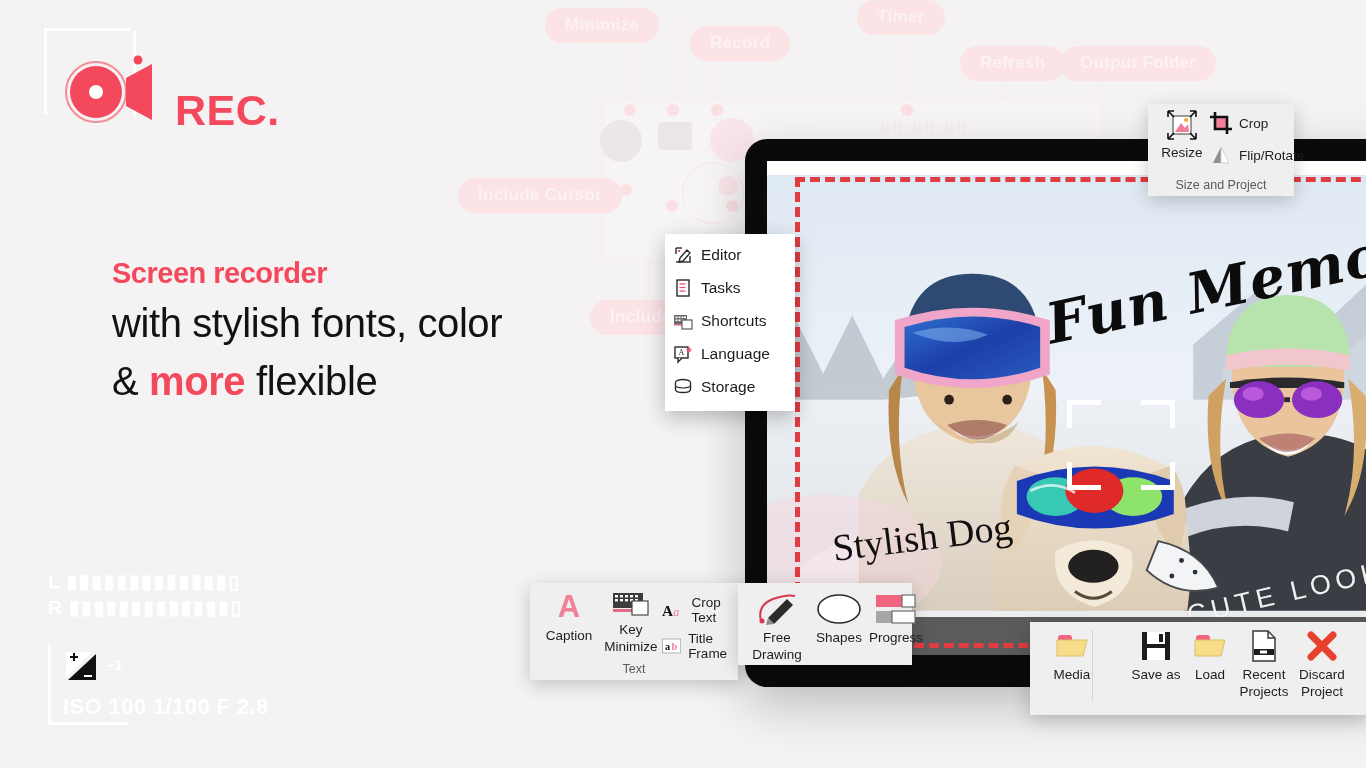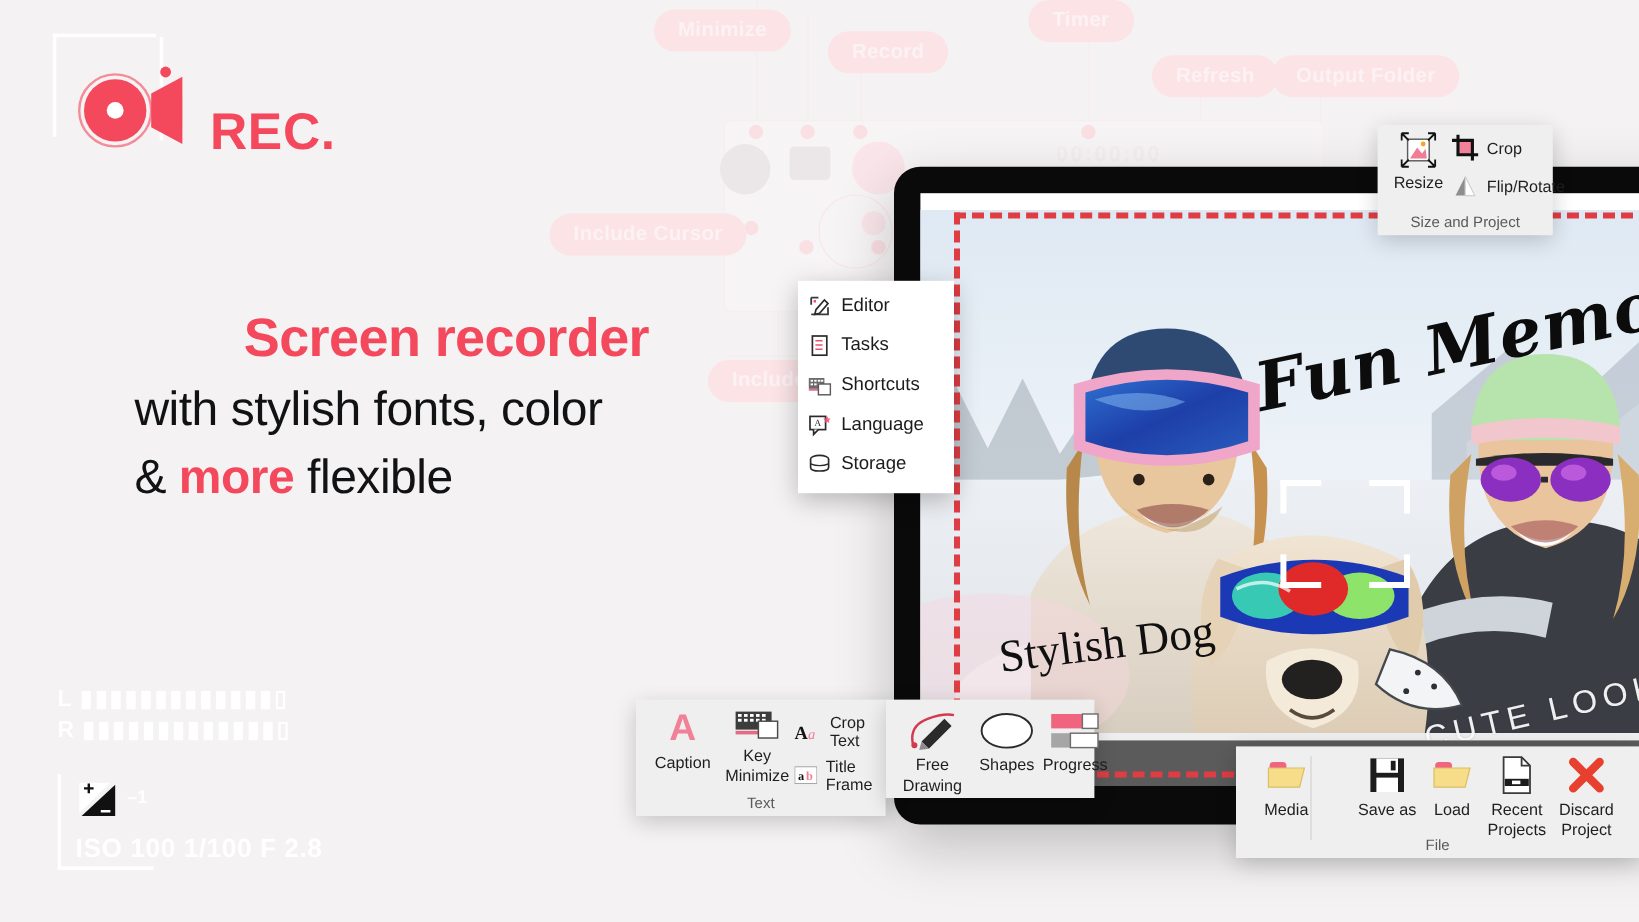--- a/index.html
+++ b/index.html
@@ -85,22 +85,22 @@
   }
   #logo-mark { position: absolute; left: 16px; top: 26px; width: 104px; height: 70px; }
   #logo-text {
     position: absolute; left: 131px; top: 58px;
     font-size: 43px; font-weight: 800; color: #f4485c; letter-spacing: .5px;
   }
 
   
   #headline { position: absolute; left: 112px; top: 258px; width: 520px; }
   #headline .h1 {
-    font-size: 45px; font-weight: 800; color: #f4485c;
-    line-height: 1.08; letter-spacing: -.5px; margin-bottom: 6px; text-align: center;
+    font-size: 29px; font-weight: 800; color: #f4485c;
+    line-height: 1.08; letter-spacing: -.5px; margin-bottom: 6px;
   }
   #headline .h2 {
     font-size: 40px; font-weight: 400; color: #111214;
     line-height: 1.43; letter-spacing: -.4px;
   }
   #headline .accent { color: #f4485c; font-weight: 800; }
 
   
   #camera-hud { position: absolute; left: 44px; top: 570px; width: 250px; height: 160px; color:#ffffff; }
   .meter-row { position: absolute; font-size: 19px; font-weight: 700; color: #ffffff; letter-spacing: 1px; }
@@ -571,21 +571,20 @@
       <rect x="4" y="18" width="16" height="12" fill="#a6a6a6"></rect>
       <rect x="20" y="18" width="23" height="12" fill="#ffffff" stroke="#6d6d6d" stroke-width="1.2"></rect>
     </svg>
     <div>Progress</div>
   </div>
 </div>
 
 <div class="ribbon" id="ribbon-file">
   <div class="rb-div" style="left:62px; top:8px; height:70px;"></div>
 
-  <div class="ribbon-group-label">File</div>
 <div class="rb-item" style="left: 14px; top: 8px; width: 56px;"><svg width="32" height="32" viewBox="0 0 32 32">
         <path d="M2 8 q0 -3 3 -3 h8 q3 0 3 3 l0 2 l-14 0 Z" fill="#f0647f"></path>
         <path d="M1 10 h30 l-4 16 h-26 Z" fill="#f7dc8a" stroke="#d9bf64" stroke-width="1"></path>
       </svg><div>Media</div></div>
     <div class="rb-item" style="left: 98px; top: 8px; width: 56px;"><svg width="32" height="32" viewBox="0 0 32 32">
         <rect x="2" y="2" width="28" height="28" fill="#1c1c1c"></rect>
         <rect x="7" y="2" width="18" height="12" fill="#ffffff"></rect>
         <rect x="19" y="4" width="4" height="8" fill="#1c1c1c"></rect>
         <rect x="7" y="18" width="18" height="12" fill="#ffffff"></rect>
       </svg><div>Save as</div></div>

